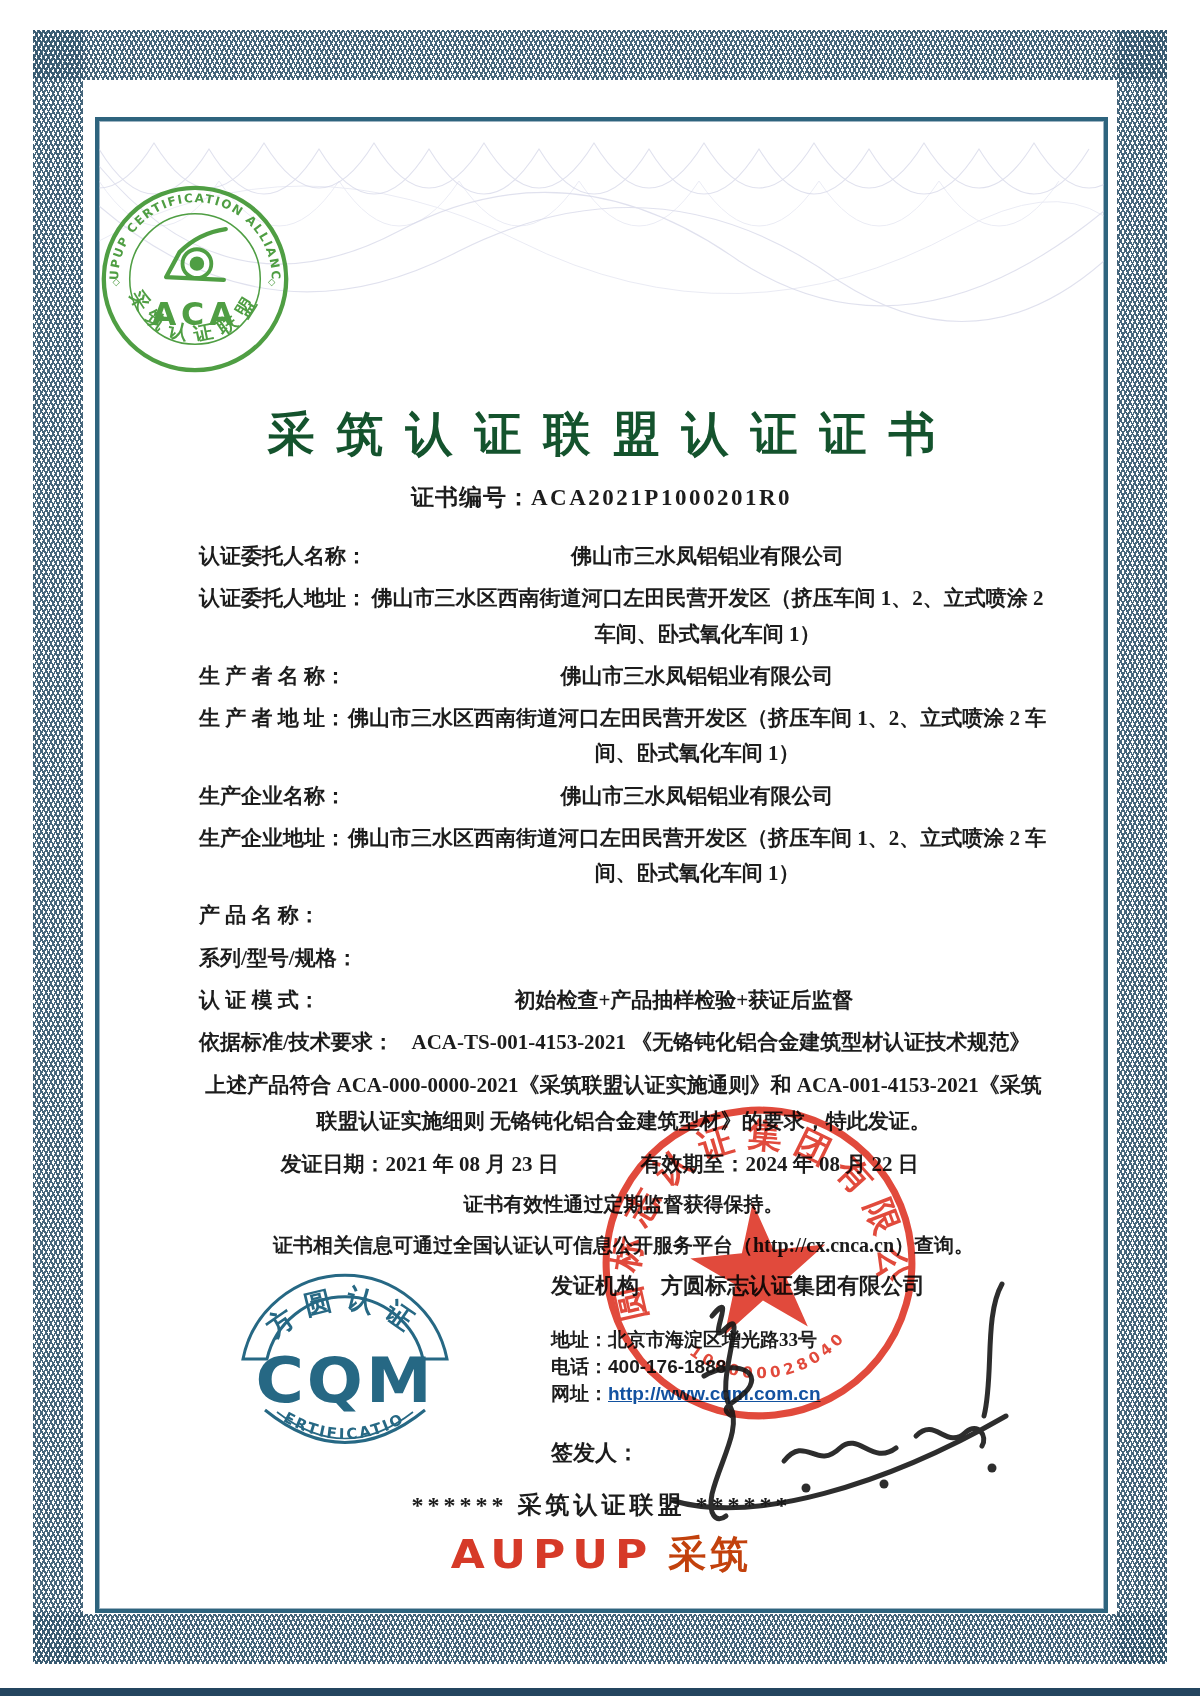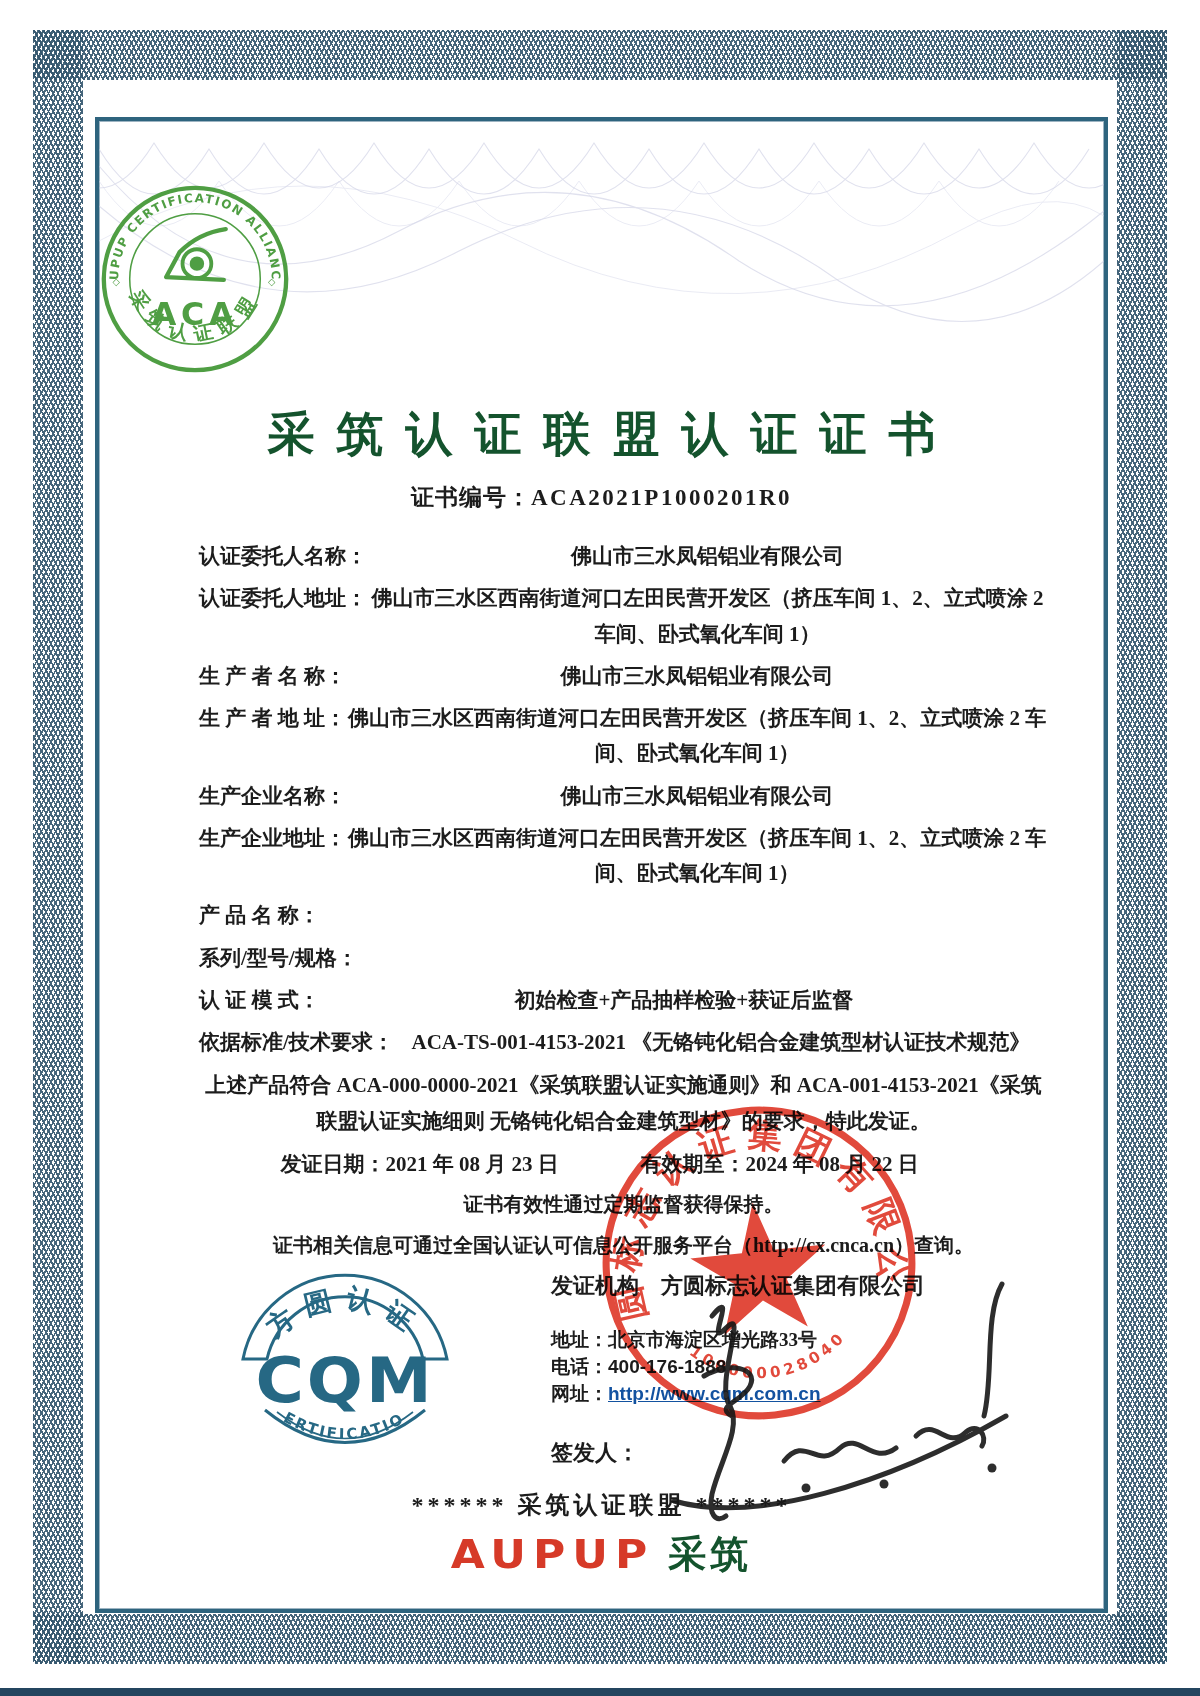--- a/index.html
+++ b/index.html
@@ -58,21 +58,21 @@
   .stamp      { position:absolute; left:498px; top:980px; width:324px; height:324px; z-index:3;
                 mix-blend-mode:multiply; transform:rotate(-6deg); opacity:.92; }
   .signature  { position:absolute; left:455px; top:1135px; width:480px; height:300px; z-index:4; pointer-events:none; }
 
   .footer-stars { position:absolute; left:0; top:1368px; width:100%; text-align:center;
                   font-size:24px; font-weight:700; letter-spacing:4px; z-index:2; }
   .brand { position:absolute; left:0; top:1408px; width:100%; display:flex; justify-content:center;
            align-items:center; gap:14px; z-index:2; }
   .brand .latin { font-family:"DejaVu Sans","Liberation Sans",sans-serif; font-weight:800; font-size:44px;
                   letter-spacing:7px; color:#d63a28; transform:scaleY(.88); }
-  .brand .cn { font-size:38px; font-weight:700; color:#14532d; letter-spacing:4px; }
+  .brand .cn { font-size:38px; font-weight:700; color:#c2410c; letter-spacing:4px; }
 </style>
 </head>
 <body>
 
 <div class="band band-top"></div>
 <div class="band band-bottom"></div>
 <div class="band band-left"></div>
 <div class="band band-right"></div>
 <div class="page-edge"></div>
 

